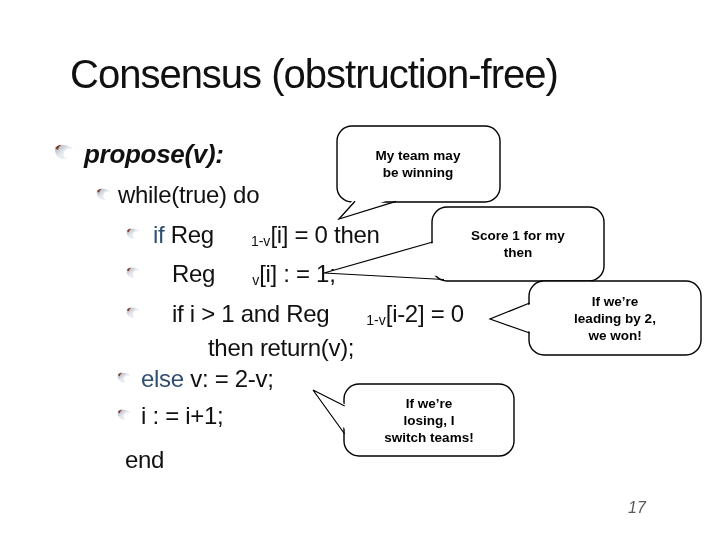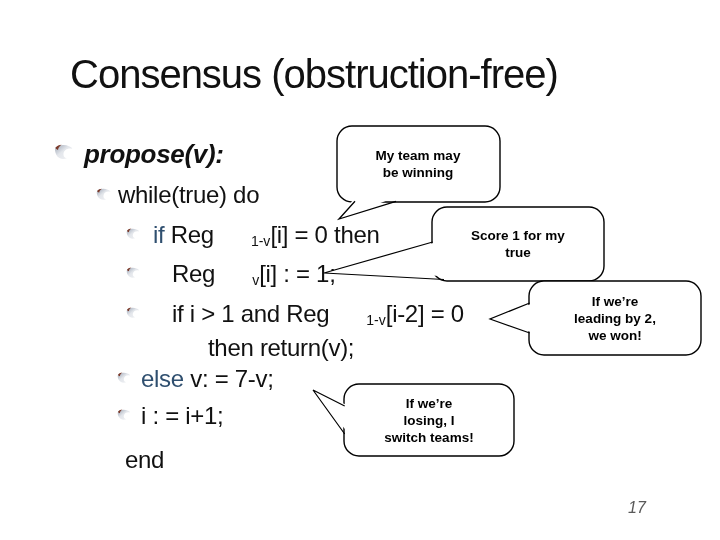--- a/index.html
+++ b/index.html
@@ -46,21 +46,21 @@
 <div class="slide">
 
   <div class="title">Consensus (obstruction-free)</div>
 
   <div class="codeline l0"><span>propose(v):</span></div>
   <div class="codeline l1"><span>while(true) do</span></div>
   <div class="codeline l2"><span class="kw">if </span><span>Reg</span><span class="sub">1-v</span><span>[i] = 0 then</span></div>
   <div class="codeline l3"><span>Reg</span><span class="sub">v</span><span>[i] : = 1;</span></div>
   <div class="codeline l4"><span>if i &gt; 1 and Reg</span><span class="sub">1-v</span><span>[i-2] = 0</span></div>
   <div class="codeline l5"><span>then return(v);</span></div>
-  <div class="codeline l6"><span class="kw">else </span><span>v: = 7-v;</span></div>
+  <div class="codeline l6"><span class="kw">else </span><span>v: = 2-v;</span></div>
   <div class="codeline l7"><span>i : = i+1;</span></div>
   <div class="codeline l8"><span>end</span></div>
 
   <svg class="overlay" viewBox="0 0 720 540">
     <defs>
       <linearGradient id="bg1" x1="0" y1="0" x2="1" y2="1">
         <stop offset="0" stop-color="#9aa3b2"></stop>
         <stop offset="0.45" stop-color="#e3e6eb"></stop>
         <stop offset="1" stop-color="#f2f3f5"></stop>
       </linearGradient>
@@ -116,21 +116,21 @@
       <path d="M344.7,406 L313,390 L344.7,434" fill="none" stroke="#000" stroke-width="1.2"></path>
     </g>
   </svg>
 
   <div class="callout-text ct0">
       <div>My team may</div>
       <div>be winning</div>
     </div>
   <div class="callout-text ct1">
       <div>Score 1 for my</div>
-      <div>true</div>
+      <div>then</div>
     </div>
   <div class="callout-text ct2">
       <div>If we’re</div>
       <div>leading by 2,</div>
       <div>we won!</div>
     </div>
   <div class="callout-text ct3">
       <div>If we’re</div>
       <div>losing, I</div>
       <div>switch teams!</div>

